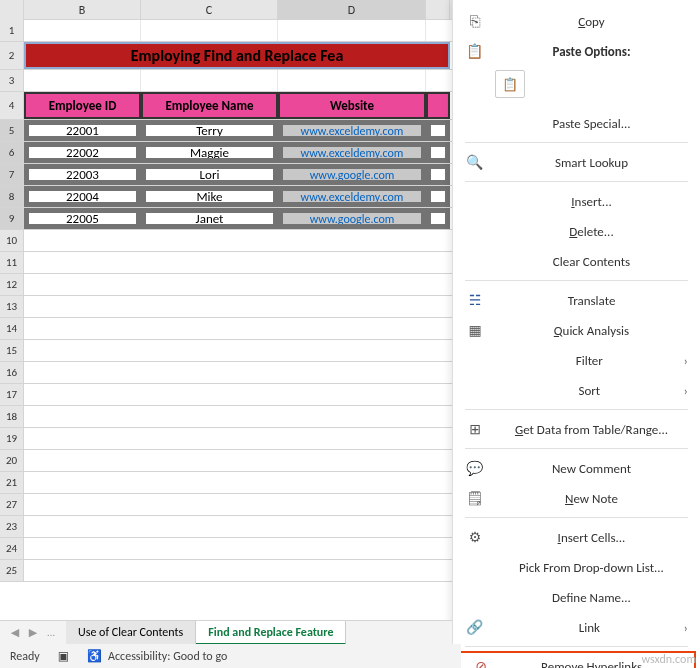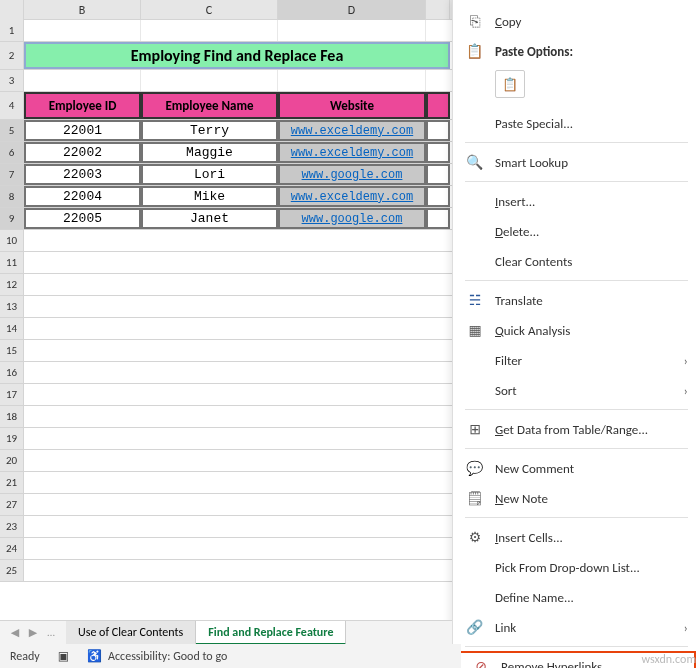--- a/index.html
+++ b/index.html
@@ -17,32 +17,32 @@
     .col-e { width: 24px; }
     
     .row { display: flex; height: 22px; border-bottom: 1px solid #d4d4d4; }
     .row.tall { height: 28px; }
     .row-h { width: 24px; background: #e6e6e6; text-align: center; font-size: 11px; color: #333; border-right: 1px solid #d4d4d4; display: flex; align-items: center; justify-content: center; }
     .row-h.sel { background: #d2d2d2; }
     .cell { border-right: 1px solid #d4d4d4; display: flex; align-items: center; justify-content: center; font-size: 13px; overflow: hidden; white-space: nowrap; }
     .cell.empty { border-right: 1px solid #e8e8e8; }
     
     .title-row .cell { border: none; }
-    .title-cell { width: calc(117px + 137px + 148px + 24px); background: #86efac; font-weight: bold; font-size: 16px; justify-content: center; border: 2px solid #8faad2 !important; }
+    .title-cell { width: calc(117px + 137px + 148px + 24px); background: #b91c1c; font-weight: bold; font-size: 16px; justify-content: center; border: 2px solid #8faad2 !important; }
     
     .hdr-cell { background: #ec4899; font-weight: bold; border: 2px solid #333 !important; }
-    .data-cell { border: 2px solid #737373; font-family: Liberation Mono, monospace; }
+    .data-cell { border: 5px solid #737373; }
     .data-cell.sel { background: #c8c8c8; }
     .link { color: #0563c1; text-decoration: underline; font-size: 12px; }
     
     
     .ctx-menu { position: absolute; top: 0; right: 0; width: 248px; height: 668px; background: #fff; border-left: 1px solid #ddd; box-shadow: -2px 0 8px rgba(0,0,0,0.1); padding: 6px 0; }
     .ctx-item { display: flex; align-items: center; height: 30px; padding: 0 12px; font-size: 13px; color: #333; cursor: pointer; position: relative; }
     .ctx-icon { width: 20px; height: 20px; margin-right: 10px; display: flex; align-items: center; justify-content: center; color: #555; font-size: 14px; }
-    .ctx-label { flex: 1; }
+    .ctx-label { flex: 1; text-align: center; }
     .ctx-arrow { color: #666; }
     .ctx-sep { height: 1px; background: #e0e0e0; margin: 4px 12px; }
     .ctx-paste-opt { padding: 4px 12px 10px 42px; }
     .paste-btn { width: 30px; height: 28px; border: 1px solid #ccc; background: #fff; display: flex; align-items: center; justify-content: center; border-radius: 2px; }
     .ctx-highlight { border: 2px solid #e8430c; margin: 0 4px; height: 30px; }
     .underline-first::first-letter { text-decoration: underline; }
     
     
     .tab-bar { position: absolute; bottom: 24px; left: 0; right: 248px; height: 24px; background: #f3f3f3; display: flex; align-items: center; border-top: 1px solid #d4d4d4; }
     .tab-nav { display: flex; padding: 0 6px; }

